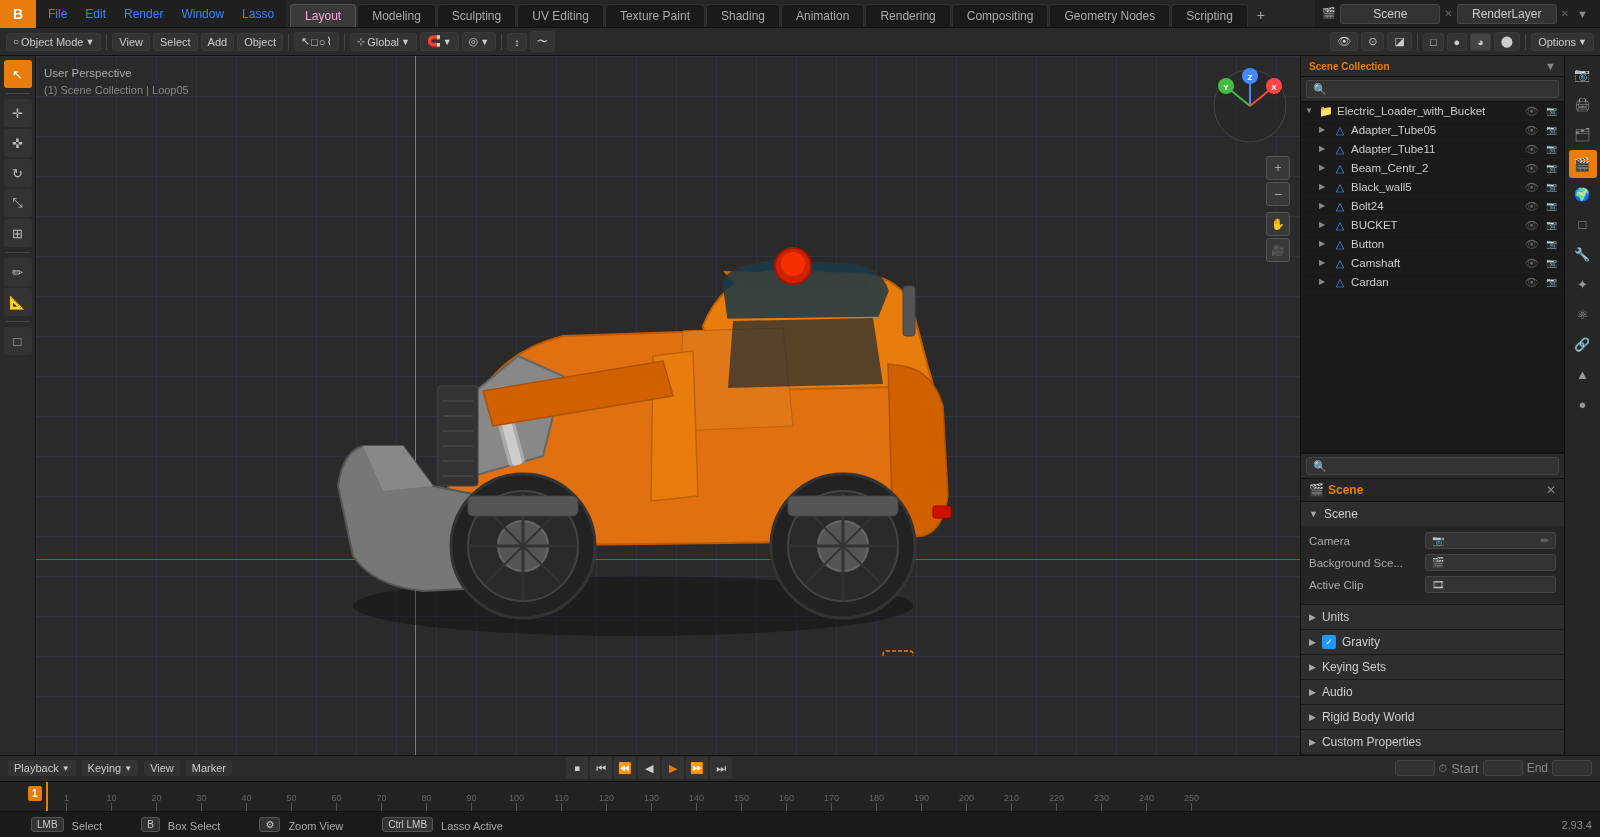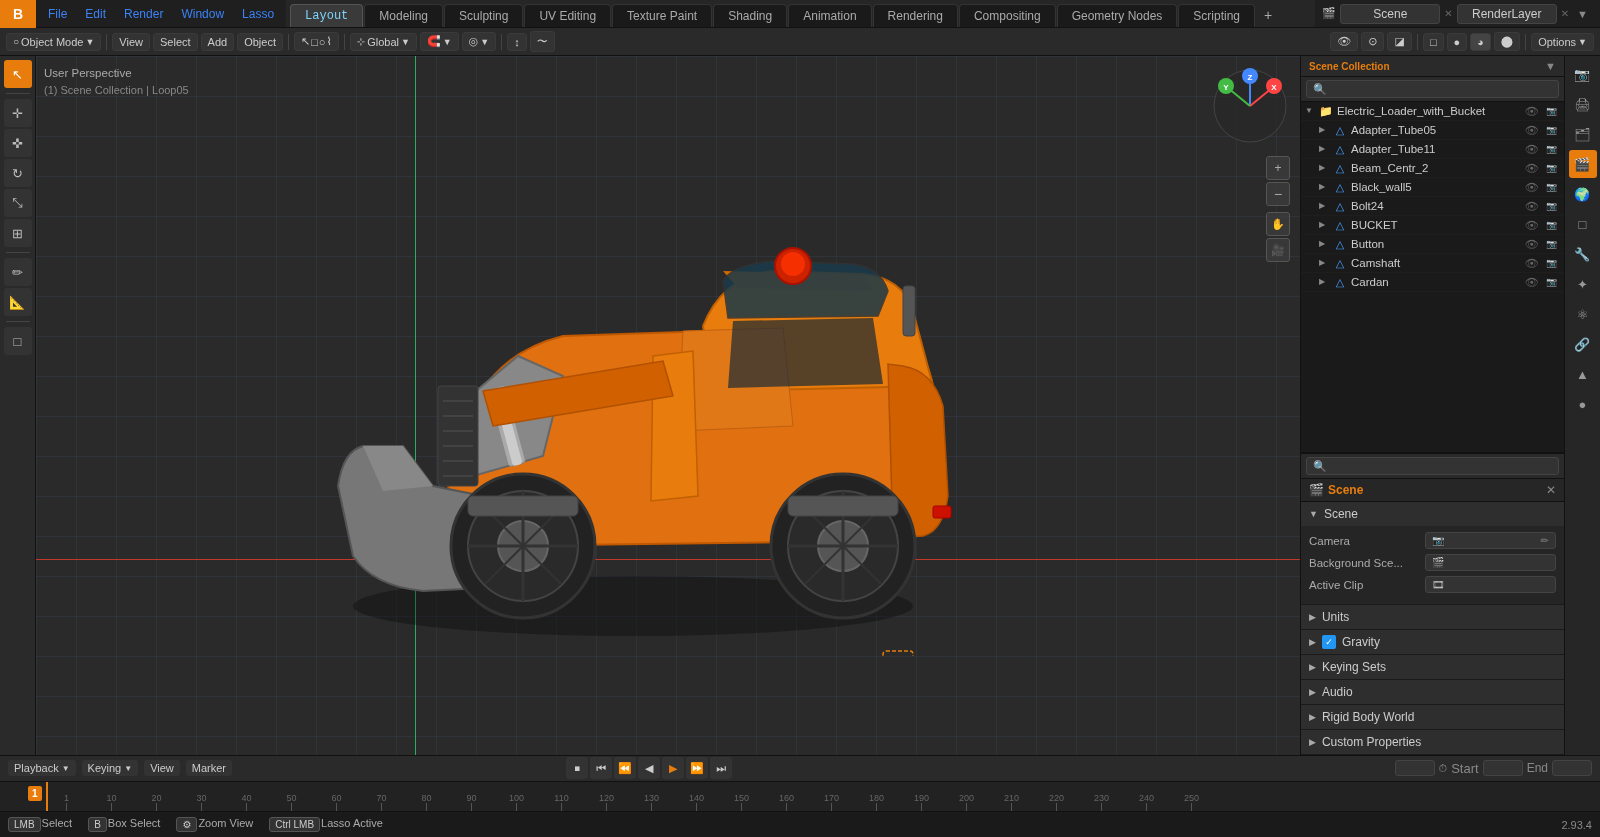--- a/index.html
+++ b/index.html
@@ -409,24 +409,25 @@
       height: 26px;
       background: #1a1a1a;
       display: flex;
       align-items: center;
       padding: 0 8px;
       gap: 16px;
       border-top: 1px solid #111;
     }
     .status-item {
       display: flex;
-      align-items: flex-start;
-      gap: 1px;
+      align-items: flex-end;
+      gap: 8px;
       font-size: 11px;
       color: #aaa;
+      margin-left: 23px;
     }
     .status-key {
       background: #333;
       border: 1px solid #555;
       border-radius: 3px;
       padding: 1px 5px;
       font-size: 10px;
       color: #ccc;
     }
     .status-right {
@@ -511,21 +512,21 @@
   <div class="menu-logo">B</div>
   <div class="menu-items">
     <div class="menu-item">File</div>
     <div class="menu-item">Edit</div>
     <div class="menu-item">Render</div>
     <div class="menu-item">Window</div>
     <div class="menu-item">Lasso</div>
   </div>
 
   <div id="workspace-tabs" style="display:flex;align-items:flex-end;height:28px;gap:1px;padding:0 4px;flex:1;">
-    <div class="workspace-tab" style="background:#3a3a3a;color:#7dd3fc;border-color:#555;font-family:Liberation Mono, monospace;">Layout</div>
+    <div class="workspace-tab" style="background:#3a3a3a;color:#f9a8d4;border-color:#555;">Layout</div>
     <div class="workspace-tab">Modeling</div>
     <div class="workspace-tab">Sculpting</div>
     <div class="workspace-tab">UV Editing</div>
     <div class="workspace-tab">Texture Paint</div>
     <div class="workspace-tab">Shading</div>
     <div class="workspace-tab">Animation</div>
     <div class="workspace-tab">Rendering</div>
     <div class="workspace-tab">Compositing</div>
     <div class="workspace-tab">Geometry Nodes</div>
     <div class="workspace-tab">Scripting</div>

